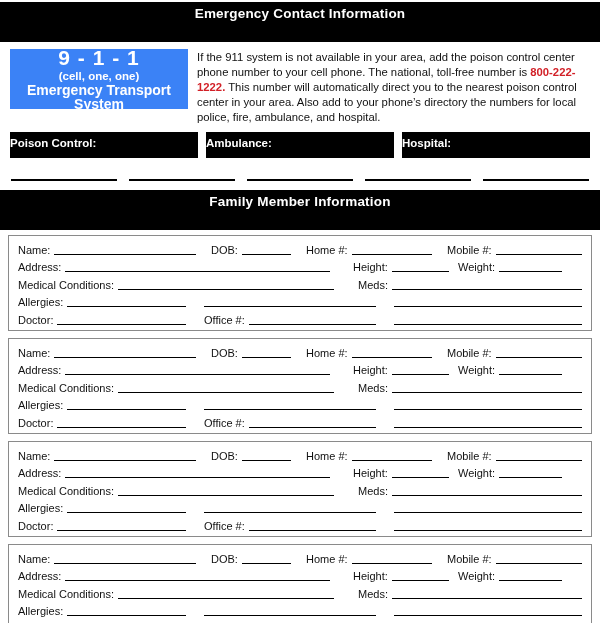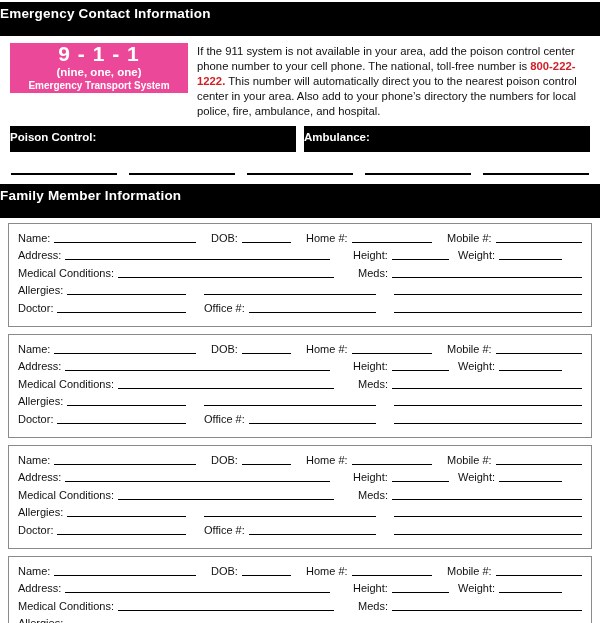--- a/index.html
+++ b/index.html
@@ -1,40 +1,40 @@
 <!DOCTYPE html>
 <html><head>
 <meta charset="utf-8">
 <style>
   * { margin:0; padding:0; box-sizing:border-box; }
   html,body { width:600px; height:623px; overflow:hidden; background:#fff;
               font-family:"Liberation Sans", sans-serif; }
-  .bar { background:#000; color:#fff; text-align:left; font-weight:bold;
-         font-size:13.5px; height:34px; line-height:23px; letter-spacing:.2px; }
+  .bar { background:#000; color:#fff; text-align:center; font-weight:bold;
+         font-size:13.5px; height:40px; line-height:23px; letter-spacing:.2px; }
   .topbar { margin-top:2px; }
 
   .intro { display:flex; gap:9px; margin:7px 9px 0 10px; }
-  .redbox { width:178px; min-width:178px; height:50px; background:#ec4899; color:#fff;
+  .redbox { width:178px; min-width:178px; height:60px; background:#3b82f6; color:#fff;
             display:flex; flex-direction:column; justify-content:center; align-items:center;
             text-align:center; }
   .redbox .num  { font-size:21px; font-weight:bold; letter-spacing:1px; line-height:22px; }
   .redbox .pron { font-size:11.5px; font-weight:bold; line-height:13px; margin-top:1px; }
-  .redbox .sys  { font-size:10px; font-weight:bold; line-height:14px; }
+  .redbox .sys  { font-size:14px; font-weight:bold; line-height:14px; }
   .intro p { flex:1; font-size:11.3px; line-height:15px; color:#111; padding-top:1px; }
   .intro .phone { color:#d22027; font-weight:bold; }
 
   .contact-labels { display:flex; gap:8px; margin:7px 10px 0; }
   .contact-labels .clabel { flex:1; background:#000; color:#fff; font-weight:bold;
                             font-size:11.5px; height:26px; line-height:22px; }
   .contact-lines { display:flex; gap:12px; margin:21px 11px 0; }
   .contact-lines .cline { flex:1; border-bottom:2px solid #000; height:2px; }
 
   .familybar { margin-top:9px; }
   #family-blocks { margin:5px 8px 0; }
-  .fblock { border:1px solid #8a8a8a; padding:4px 9px 10px; margin-bottom:7px; background:#fff; }
+  .fblock { border:1px solid #8a8a8a; padding:4px 9px 2px; margin-bottom:7px; background:#fff; }
   .frow { display:flex; align-items:flex-end; height:17.6px; font-size:11px; color:#111; }
   .lab { white-space:nowrap; line-height:15px; }
   .ln  { border-bottom:1px solid #000; margin-bottom:3px; margin-left:4px; flex:1; }
   .g { display:flex; align-items:flex-end; }
 
   .row-name { gap:15px; }
   .g-name { flex:0 0 178px; } .g-dob { flex:0 0 80px; }
   .g-home { flex:0 0 126px;margin-top:8px; } .g-mobile { flex:1; }
 
   .row-addr { padding-right:20px;justify-content:space-between; }
@@ -55,29 +55,30 @@
 </head>
 <body>
 
 <div class="bar topbar">
   <span>Emergency Contact Information</span>
 </div>
 
 <div class="intro">
   <div class="redbox">
     <div class="num">9 - 1 - 1</div>
-    <div class="pron">(nine, one, one)</div>
+    <div class="pron">(cell, one, one)</div>
     <div class="sys">Emergency Transport System</div>
   </div>
   <p><span>If the 911 system is not available in your area, add the poison control center phone number to your cell phone. The national, toll-free number is </span><span class="phone">800-222-1222.</span><span> This number will automatically direct you to the nearest poison control center in your area. Also add to your phone’s directory the numbers for local police, fire, ambulance, and hospital.</span></p>
 </div>
 
 <div class="contact-labels">
   <div class="clabel">Poison Control:</div>
   <div class="clabel">Ambulance:</div>
+  <div class="clabel">Hospital:</div>
 </div>
 
 <div class="contact-lines">
   <div class="cline"></div>
   <div class="cline"></div>
   <div class="cline"></div>
   <div class="cline"></div>
   <div class="cline"></div>
 </div>
 

